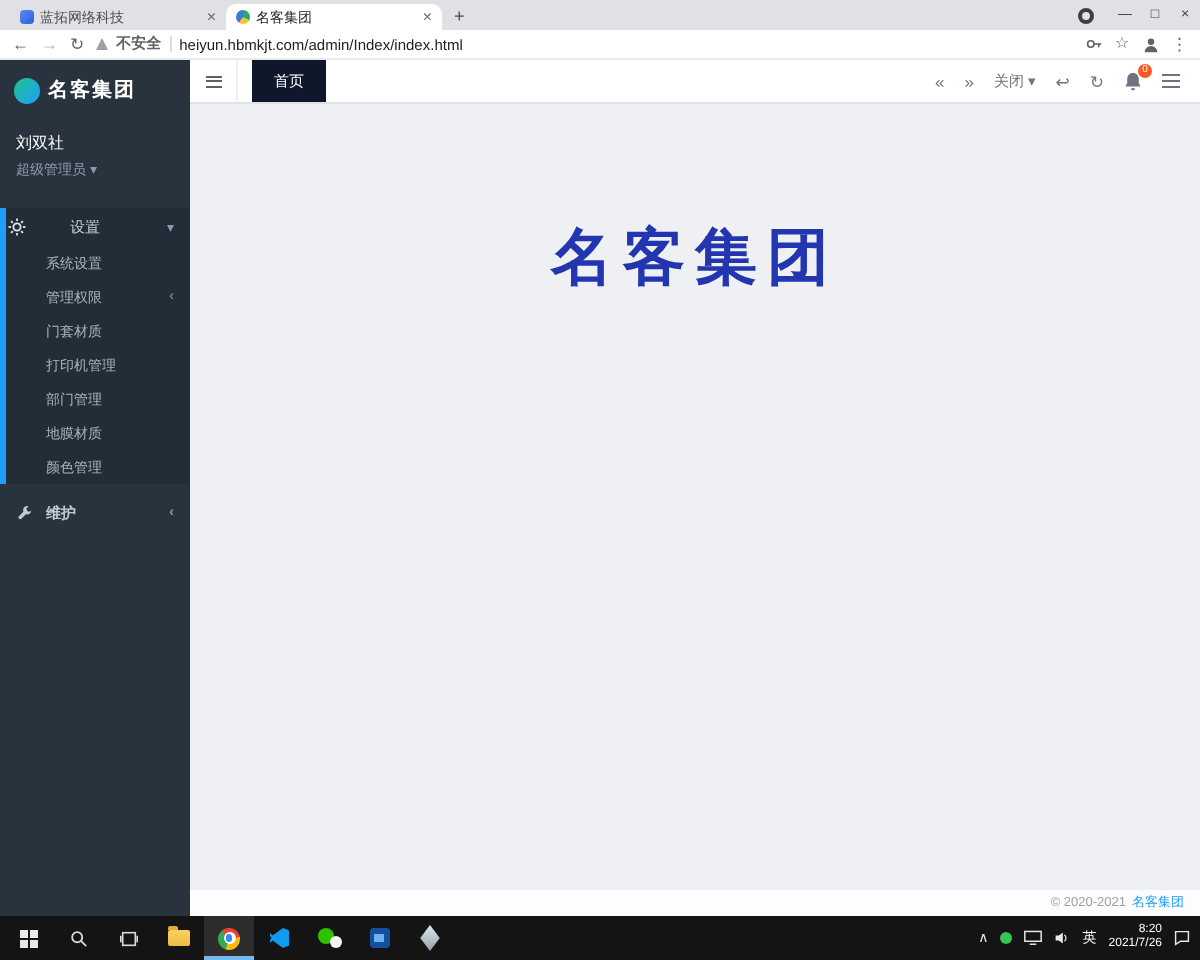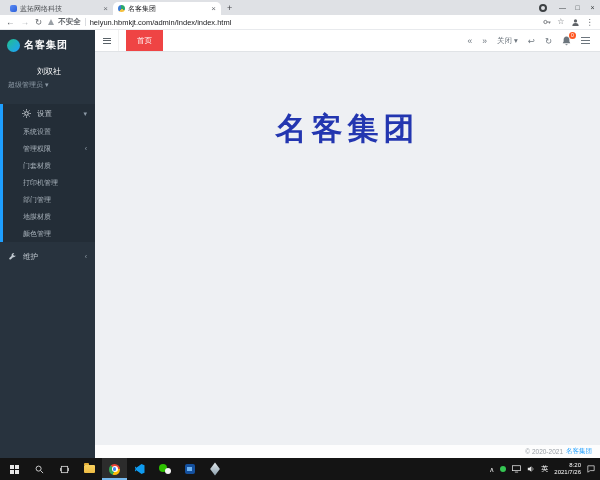--- a/index.html
+++ b/index.html
@@ -30,38 +30,38 @@
   .ab-right { display:flex; align-items:center; gap:6px; }
 
   
   .page { flex:1; display:flex; min-height:0; }
 
   .sidebar { width:95px; background:#28333e; display:flex; flex-direction:column; flex:0 0 95px; }
   .logo-row { height:30px; display:flex; align-items:center; gap:4px; padding:0 7px; }
   .logo-circle { width:13px; height:13px; border-radius:50%; background:linear-gradient(135deg,#21c08b,#1e9fff); flex:0 0 13px; }
   .logo-text { font-size:10px; font-weight:bold; color:#fff; letter-spacing:1px; }
   .user-block { padding:6px 8px 9px; }
-  .user-name { font-size:8px; color:#fff;margin-left:29px; }
+  .user-name { font-size:8px; color:#fff; }
   .user-role { font-size:7px; color:#8e9ba7; margin-top:3px; display:flex; align-items:center; gap:2px; }
   .menu { flex:1; font-size:7.5px; }
   .mi { height:19px; display:flex; align-items:center; padding:0 8px; color:#c2cad1; }
   .mi .ic { width:10px; margin-right:5px; display:flex; align-items:center; }
   .mi .chev { margin-left:auto; color:#8e9ba7; font-size:7px; }
   .group-settings { border-left:3px solid #1e9fff; background:#232d37; margin-top:5px; }
-  .group-settings .mi { padding-left:19px; }
+  .group-settings .mi { padding-left:1px;gap:16px; }
   .submenu .smi { height:17px; display:flex; align-items:center; padding-left:20px; color:#a9b3bc; font-size:7px; }
   .smi .chev { margin-left:auto; margin-right:8px; color:#8e9ba7; font-size:7px; }
-  .mi-maint { margin-top:5px; }
+  .mi-maint { margin-top:5px;font-weight:bold; }
 
   .workspace { flex:1; display:flex; flex-direction:column; background:#eef0f3; min-width:0; }
   .ws-header { height:22px; background:#fff; display:flex; align-items:stretch; border-bottom:1px solid #e0e3e6; flex:0 0 22px; }
   .burger-box { width:24px; display:flex; align-items:center; justify-content:center; border-right:1px solid #f1f1f1; }
   .hlines { display:flex; flex-direction:column; gap:1.5px; }
   .hlines i { display:block; width:8px; height:1px; background:#5a6268; }
-  .home-tab { background:#ef4444; color:#fff; font-size:7.5px; padding:0 11px; display:flex; align-items:center; margin-left:7px; }
+  .home-tab { background:#0f172a; color:#fff; font-size:7.5px; padding:0 11px; display:flex; align-items:center; margin-left:7px; }
   .ws-tools { margin-left:auto; display:flex; align-items:center; gap:10px; padding-right:10px; color:#6c757d; font-size:8.5px; }
   .tool-close { font-size:7.5px; display:flex; align-items:center; gap:2px; }
   .bell-wrap { position:relative; display:flex; }
   .badge { position:absolute; top:-4px; right:-5px; min-width:7px; height:7px; border-radius:4px; background:#ff5722; color:#fff; font-size:5px; line-height:7px; text-align:center; padding:0 1px; }
   .llines { display:flex; flex-direction:column; gap:1.5px; }
   .llines i { display:block; width:9px; height:1.2px; background:#6c757d; }
 
   .ws-body { flex:1; position:relative; display:flex; flex-direction:column; align-items:center; min-height:0; }
   .main-title { margin-top:56px; font-size:31px; font-weight:bold; color:#2336b0; letter-spacing:5px; }
   .main-sub { margin-top:13px; font-size:22px; font-weight:bold; color:#4c68d0; letter-spacing:3px; }

